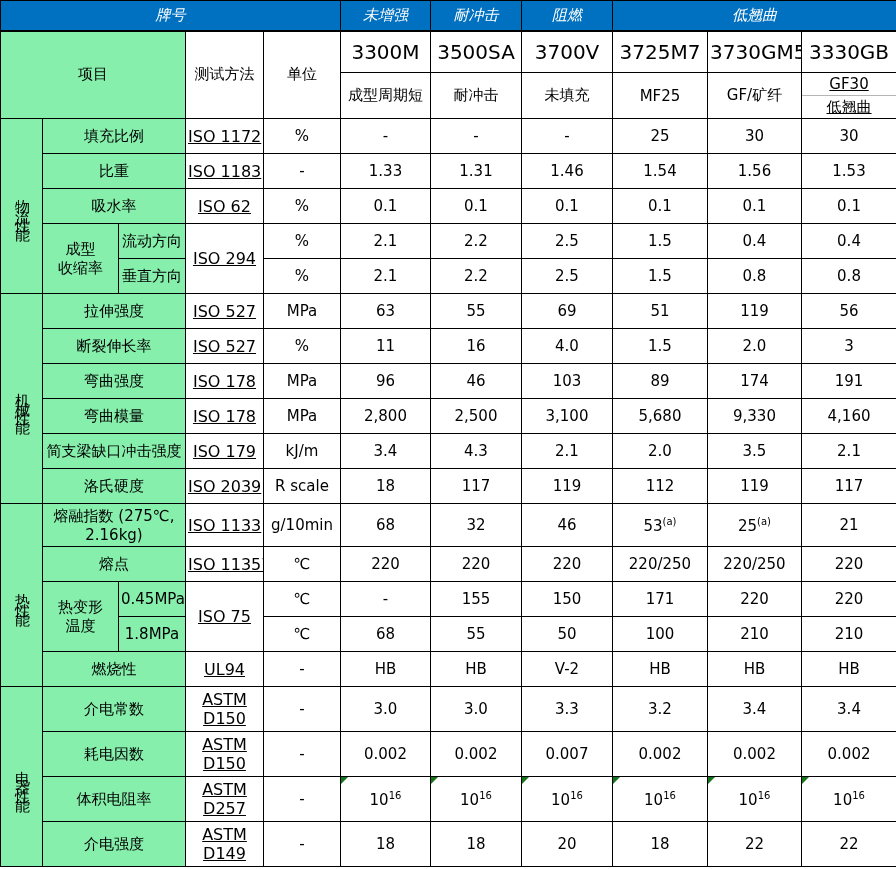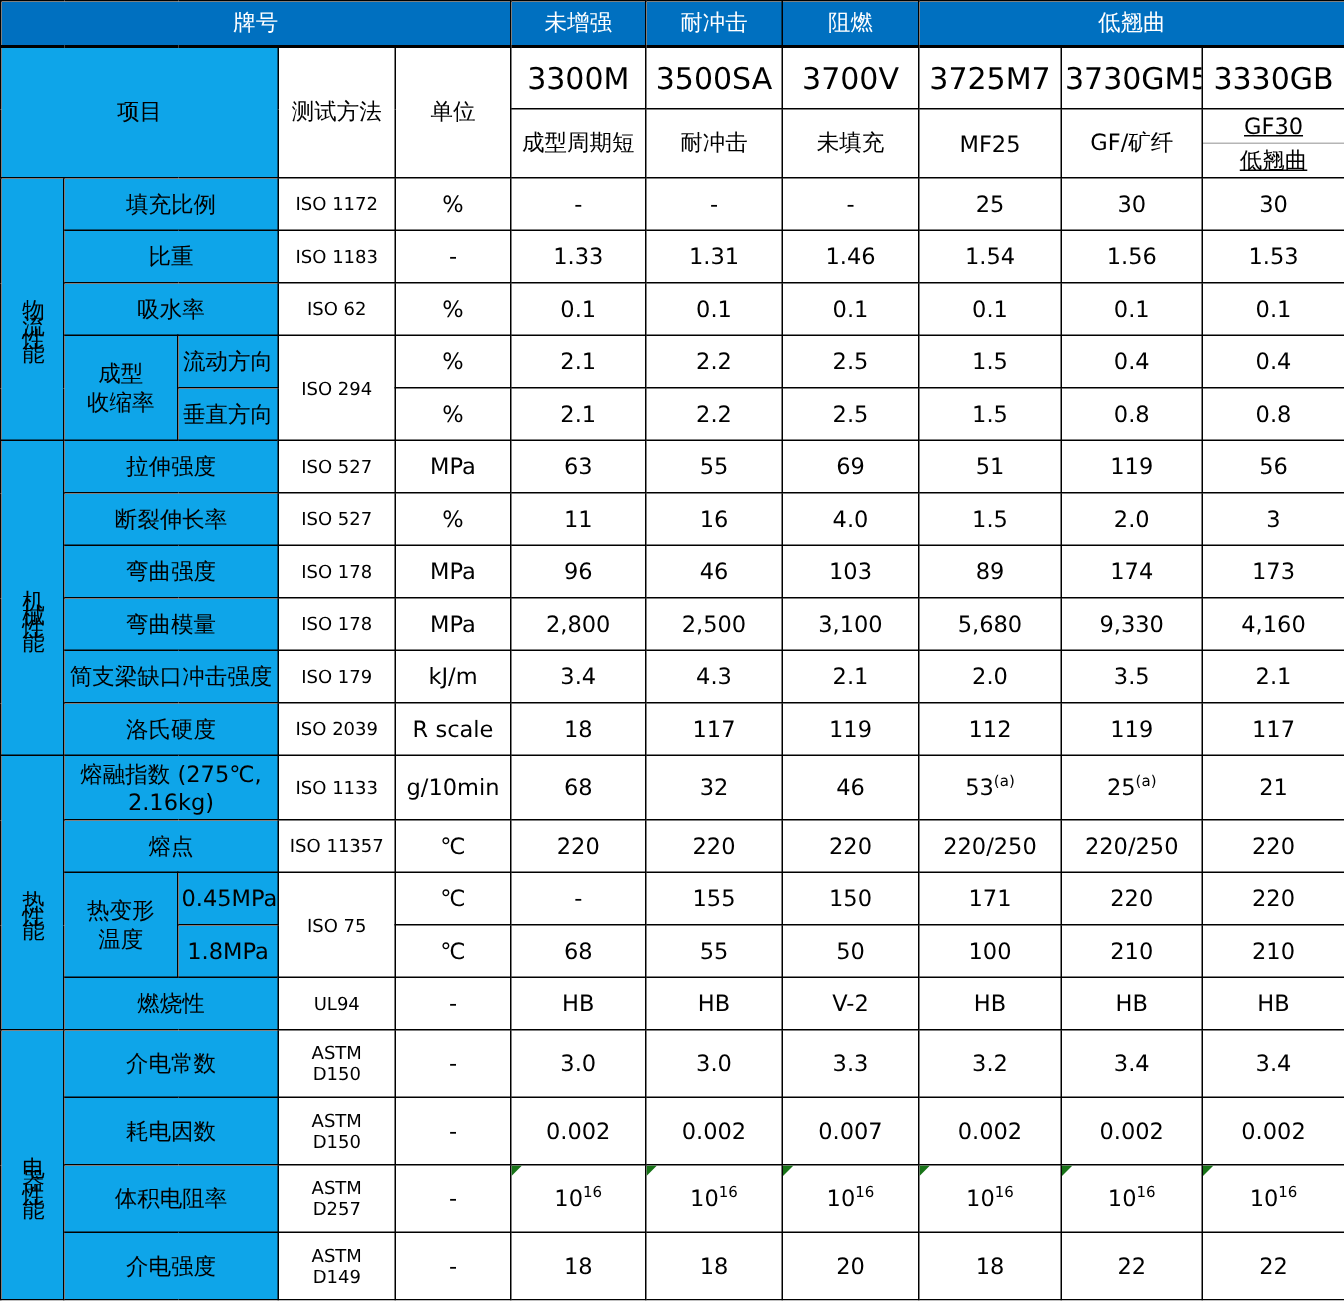--- a/index.html
+++ b/index.html
@@ -1,22 +1,22 @@
 <!DOCTYPE html>
 <html><head>
 <meta charset="utf-8">
 <style>
   html,body{margin:0;padding:0;background:#fff;}
   body{width:896px;font-family:"DejaVu Sans","Liberation Sans",sans-serif;color:#000;}
   table{border-collapse:collapse;table-layout:fixed;width:896px;}
   td{border:1px solid #000;text-align:center;vertical-align:middle;font-size:15px;padding:1px 2px;overflow:hidden;}
-  .blue{background:#0070C0;color:#fff;border-bottom-width:2px;font-size:15px;}
-  .lblue{background:#0ea5e9;}
+  .blue{background:#0070C0;color:#fff;border-bottom-width:2px;font-size:15px;font-style:italic;}
+  .lblue{background:#86efac;}
   .vert{writing-mode:vertical-rl;letter-spacing:9px;line-height:1.05;margin:0 auto;}
-  .meth{font-size:12px;white-space:nowrap;}
+  .meth{font-size:16px;white-space:nowrap;text-decoration:underline;}
   .brand{font-size:20px;}
   .split{padding:0;}
   .split div{height:22px;line-height:22px;text-decoration:underline;}
   .split .bot{border-top:1px solid #b5b5b5;}
   .rel{position:relative;text-align:center;}
   .tri{position:absolute;top:0;left:0;width:0;height:0;border-top:7px solid #187418;border-right:7px solid transparent;}
   sup.sp{font-size:10px;}
   .h30{height:30px}.h42{height:42px}.h45{height:45px}.h35{height:35px}.h43{height:43px}.he{height:45px}
 </style>
 </head>
@@ -159,21 +159,21 @@
 </tr>
 <tr class="h35">
   <td colspan="2" class="lblue">弯曲强度</td>
   <td class="meth">ISO 178</td>
   <td>MPa</td>
   <td>96</td>
   <td>46</td>
   <td>103</td>
   <td>89</td>
   <td>174</td>
-  <td>173</td>
+  <td>191</td>
 </tr>
 <tr class="h35">
   <td colspan="2" class="lblue">弯曲模量</td>
   <td class="meth">ISO 178</td>
   <td>MPa</td>
   <td>2,800</td>
   <td>2,500</td>
   <td>3,100</td>
   <td>5,680</td>
   <td>9,330</td>

